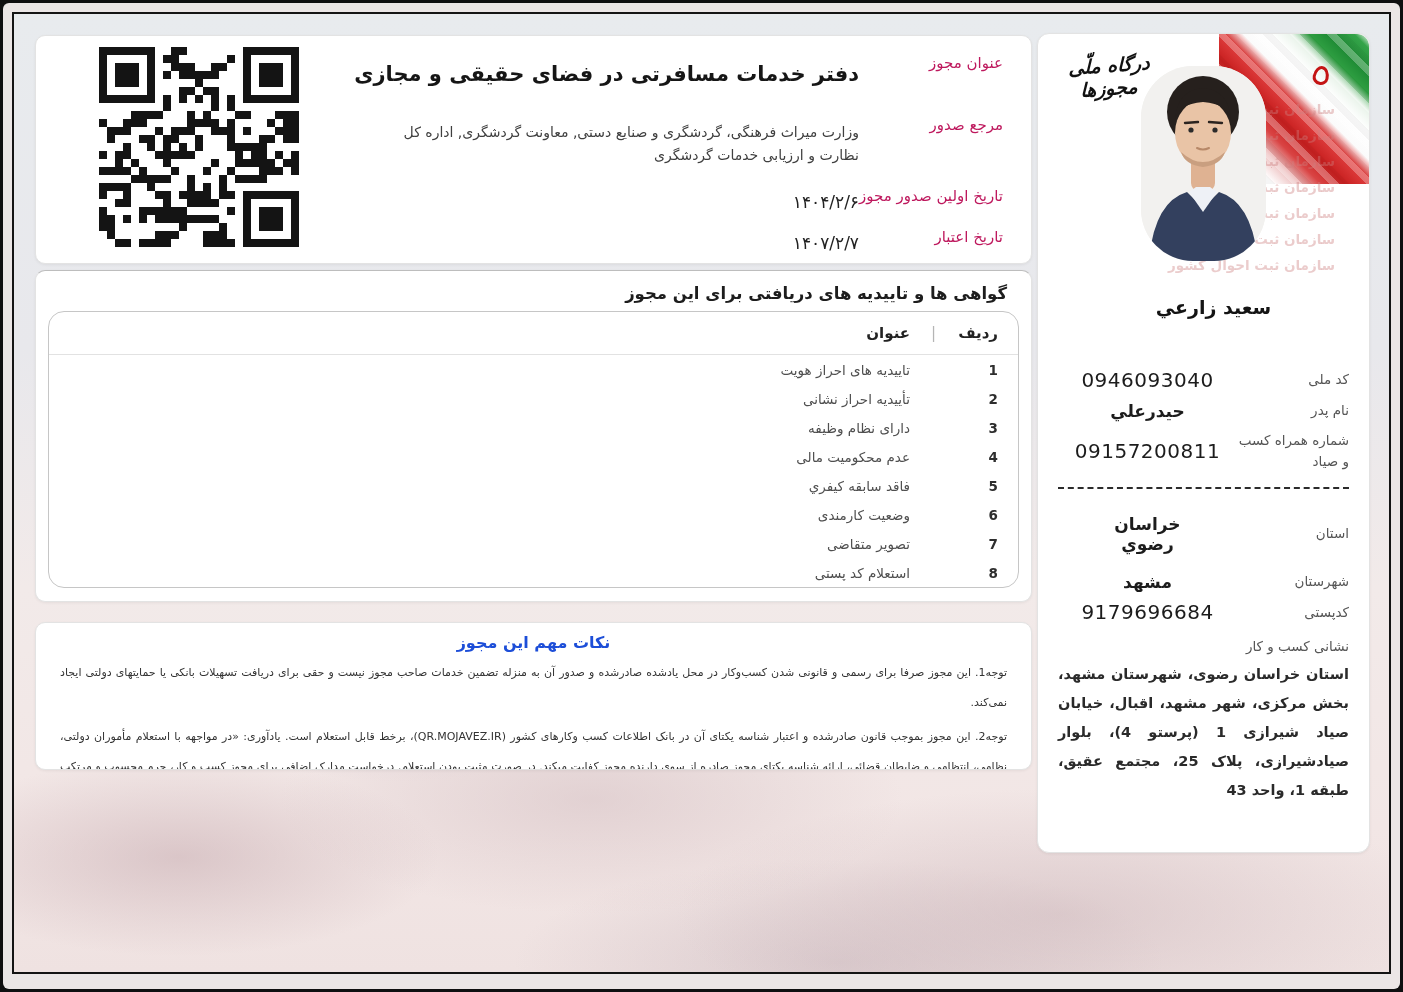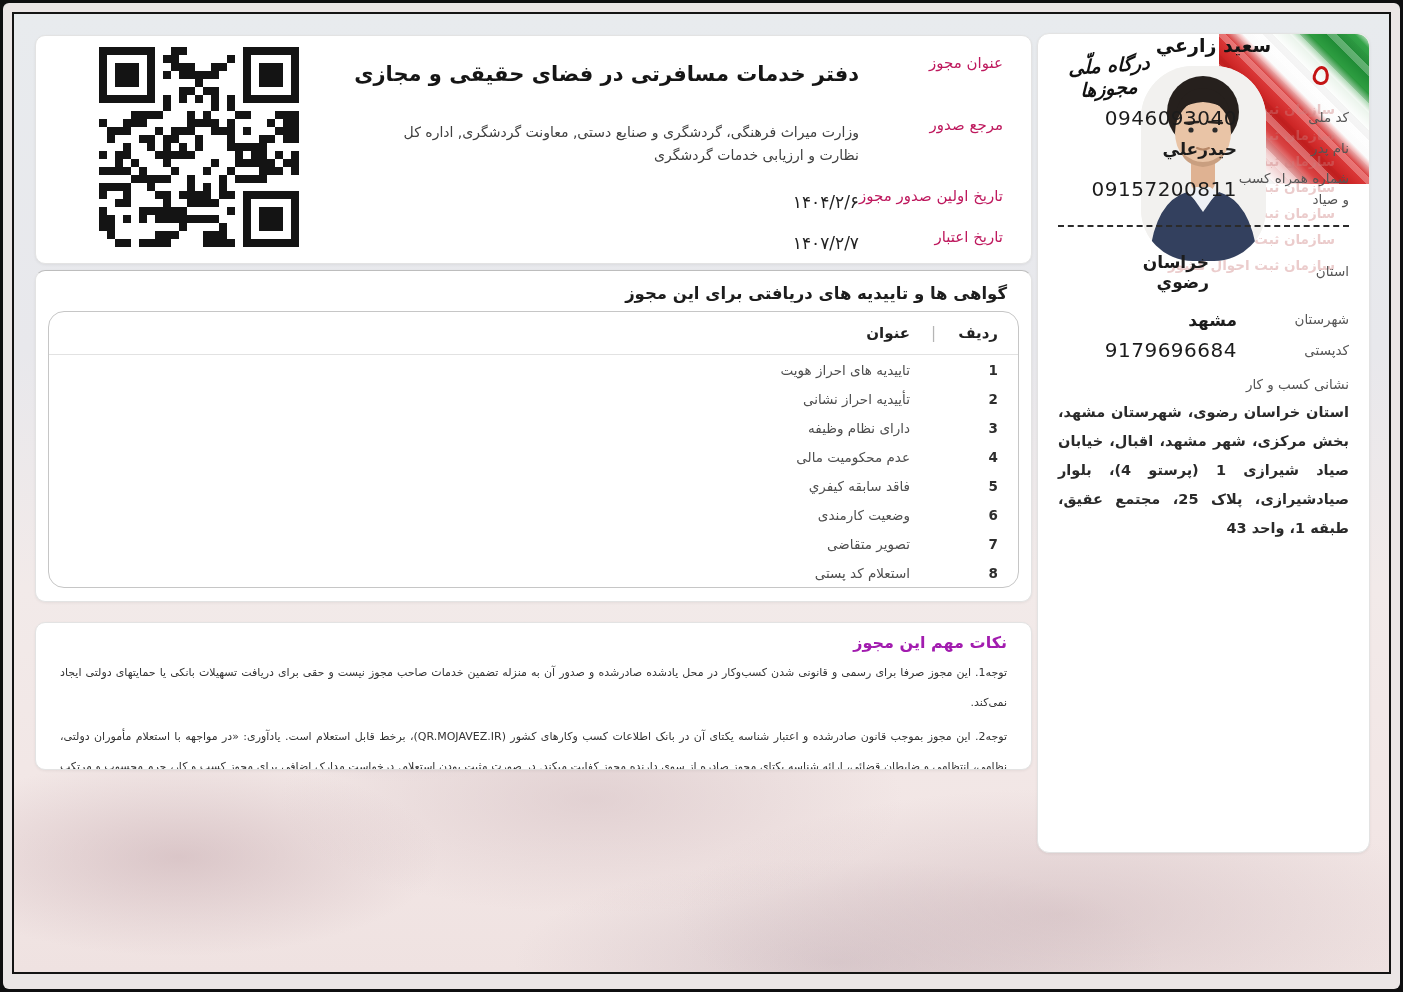--- a/index.html
+++ b/index.html
@@ -42,21 +42,21 @@
   .cert-box{margin:0 12px;border:1.5px solid #c6c6c6;border-radius:16px;overflow:hidden;background:#fff;}
   .chead{display:flex;align-items:center;height:42px;padding:0 20px;border-bottom:1px solid #e2e2e2;
          font-size:15px;font-weight:bold;color:#222;}
   .chead .col-row{width:62px;}
   .chead .col-div{width:26px;color:#b5b5b5;font-weight:normal;}
   .crow{display:flex;align-items:center;height:29px;padding:0 20px;}
   .cnum{width:88px;font-size:13.5px;font-weight:bold;color:#2e2e2e;}
   .ctitle{font-size:13.5px;color:#4f4f4f;}
   
   #notes-card{left:35px;top:622px;width:995px;height:146px;overflow:hidden;}
-  .notes-heading{padding:10px 24px 2px 24px;font-size:16px;font-weight:bold;color:#a21caf;}
+  .notes-heading{padding:10px 24px 2px 24px;font-size:16px;font-weight:bold;color:#1d4ed8;text-align:center;}
   .note{margin:4px 24px 0 24px;font-size:11px;color:#333;line-height:30px;text-align:justify;}
   
   #profile-card{left:1037px;top:33px;width:331px;height:818px;border-radius:12px;overflow:hidden;}
   .flag{position:absolute;top:0;right:0;width:150px;height:150px;border-radius:0 12px 0 0;overflow:hidden;z-index:1;}
   .flag-band{position:absolute;inset:0;
     background:linear-gradient(225deg,
       #ffffff 0%,#34a449 5%,#1f8c35 14%,#2e9e41 20%,#eaf4eb 26%,
       #ffffff 33%,#fbfbfb 42%,#e24141 48%,#c81f1f 58%,#d94444 66%,
       #eec4c4 74%,#ffffff 82%,#ffffff 100%);}
   .flag-folds{position:absolute;inset:0;
@@ -65,25 +65,25 @@
     border:3.5px solid #c41414;border-radius:50% 50% 50% 50%/60% 60% 40% 40%;box-sizing:border-box;
     transform:rotate(12deg);}
   .portal-logo{position:absolute;left:6px;top:20px;width:130px;z-index:2;
     font-family:"DejaVu Serif","DejaVu Sans",serif;font-style:italic;font-weight:bold;
     font-size:19px;color:#111;transform:rotate(-4deg) skewX(-4deg);text-align:center;line-height:1.2;}
   .wm{position:absolute;top:62px;left:70px;right:34px;z-index:1;text-align:right;
       color:rgba(205,128,128,.40);font-size:13.5px;font-weight:bold;line-height:26px;}
   .wm span{display:block;white-space:nowrap;overflow:hidden;}
   .photo{position:absolute;top:32px;left:103px;width:125px;height:195px;border-radius:52px;
          overflow:hidden;z-index:2;background:#f2f1ef;}
-  .pname{text-align:center;font-size:19px;font-weight:bold;color:#141414;position:relative;z-index:2;padding-left:20px;}
+  .pname{margin-top:262px;text-align:center;font-size:19px;font-weight:bold;color:#141414;position:relative;z-index:2;padding-left:20px;}
   .pfields{position:relative;z-index:2;margin-top:50px;padding:0 20px;}
   .prow{display:flex;align-items:center;margin-bottom:8px;}
   .plabel{flex:0 0 112px;font-size:13.5px;color:#555;line-height:1.6;}
-  .pvalue{flex:1;text-align:right;color:#1c1c1c;}
+  .pvalue{flex:1;text-align:center;color:#1c1c1c;}
   .pvalue.num{font-size:20px;letter-spacing:.5px;direction:ltr;}
   .pvalue.fa{font-size:17px;font-weight:bold;}
   .dash-sep{border-top:2px dashed #2b2b2b;margin:14px 0 16px 0;}
   .prow.tall{min-height:58px;}
   .pvalue.wrapnarrow{padding:0 28px;}
   .addr-label{font-size:13.5px;color:#555;margin:14px 0 6px 0;}
   .addr{font-size:14.5px;font-weight:bold;color:#2a2a2a;line-height:29px;text-align:justify;}
 </style>
 </head>
 <body>

